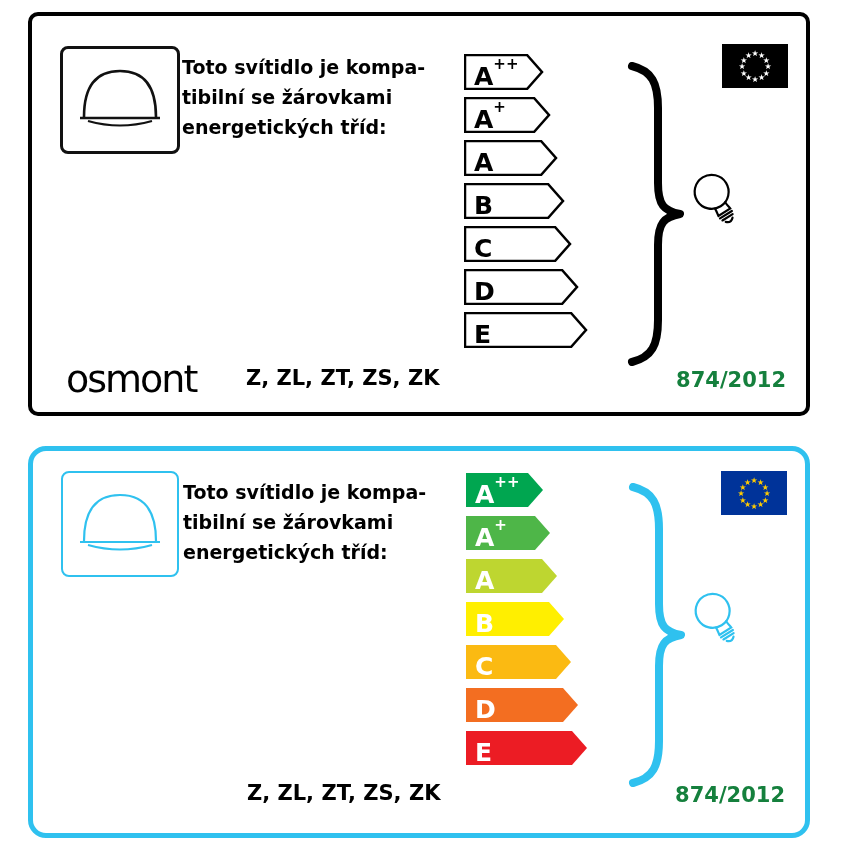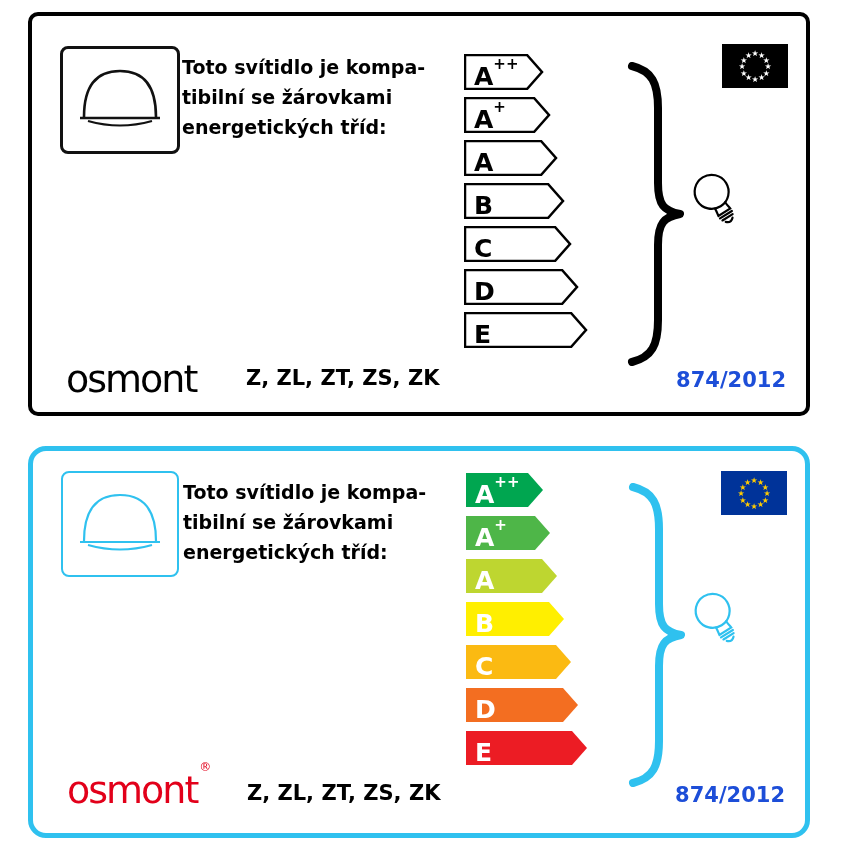--- a/index.html
+++ b/index.html
@@ -57,21 +57,21 @@
   .eu-flag text{font-size:8px;text-anchor:middle;}
 
   
   .logo{position:absolute;left:34px;bottom:14px;font-size:38px;font-weight:400;
         letter-spacing:-2px;line-height:1;}
   .bw .logo{color:#000;}
   .color .logo{color:#e2001a;bottom:24px;}
   .logo sup{font-size:12px;position:relative;top:-18px;left:2px;letter-spacing:0;}
   .models{position:absolute;left:206px;bottom:22px;font-size:21px;font-weight:700;color:#000;margin-left:8px;}
   .color .models{bottom:28px;}
-  .regulation{position:absolute;right:20px;bottom:20px;font-size:21px;font-weight:700;color:#1d4ed8;}
+  .regulation{position:absolute;right:20px;bottom:20px;font-size:21px;font-weight:700;color:#15803d;}
   .color .regulation{bottom:26px;}
 </style>
 </head>
 <body>
 
 <div class="panel bw">
 
   <div class="lampbox">
     <svg width="96" height="84" viewBox="0 0 96 84">
       <path d="M12,62 Q12,16 48,16 Q84,16 84,62" fill="none" stroke-width="2.6"></path>
@@ -266,16 +266,15 @@
         <text x="0" y="16">★</text>
           <text x="-6.5" y="14.3">★</text>
           <text x="-11.3" y="9.5">★</text>
         <text x="-13" y="3">★</text>
           <text x="-11.3" y="-3.5">★</text>
           <text x="-6.5" y="-8.3">★</text>
       </g>
     </svg>
   </div>
 
-  <div class="logo"><span>osmont</span><sup>®</sup></div>
   <div class="models">Z, ZL, ZT, ZS, ZK</div>
   <div class="regulation">874/2012</div>
 </div>
 
 </body></html>

